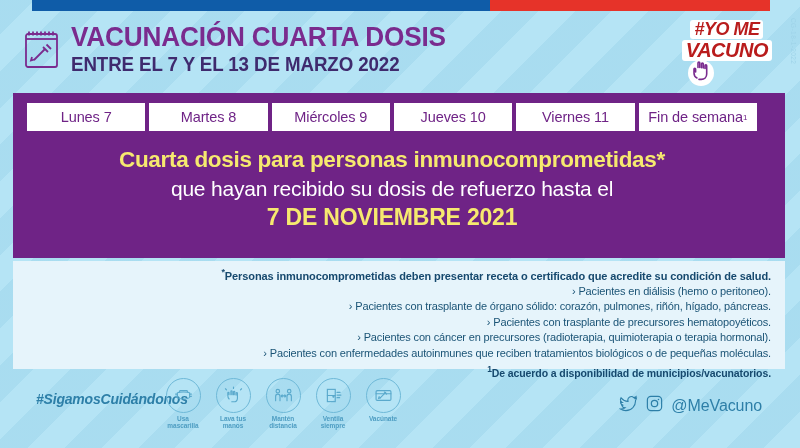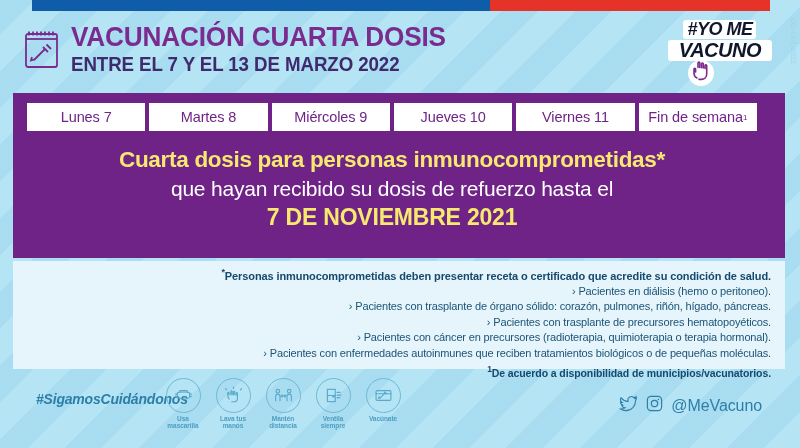--- a/index.html
+++ b/index.html
@@ -74,38 +74,38 @@
   .logo {
     position: absolute;
     top: 20px; right: 28px;
     width: 88px;
     height: 72px;
   }
   .logo-lines {
     position: absolute;
     top: 0; right: 0;
     text-align: center;
-    color: #0f172a;
+    color: #b91c1c;
     font-weight: bold;
     font-style: italic;
     line-height: 0.95;
   }
   .logo-l1 {
     font-size: 18px;
     letter-spacing: -0.5px;
     background: #fff;
     padding: 1px 4px;
     border-radius: 3px;
     display: inline-block;
   }
   .logo-l2 {
     font-size: 20px;
     letter-spacing: -0.5px;
     background: #fff;
-    padding: 1px 11px;
+    padding: 1px 4px;
     border-radius: 3px;
     display: inline-block;
     margin-top: 1px;
   }
   .logo-hand {
     position: absolute;
     left: 2px; top: 36px;
     width: 30px; height: 32px;
   }
 

